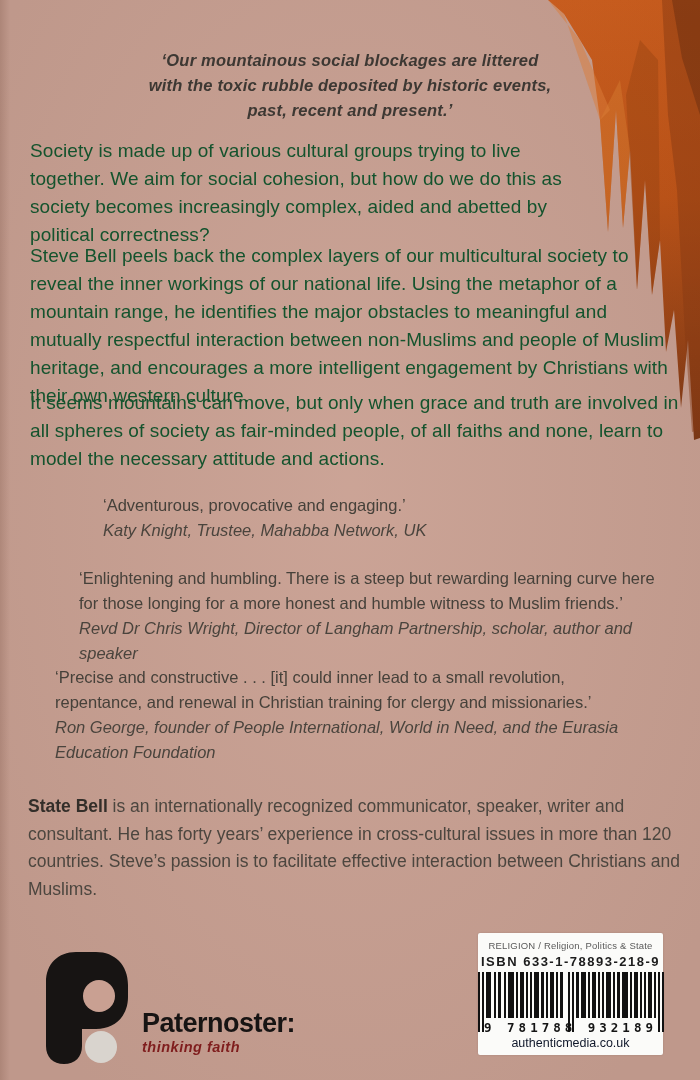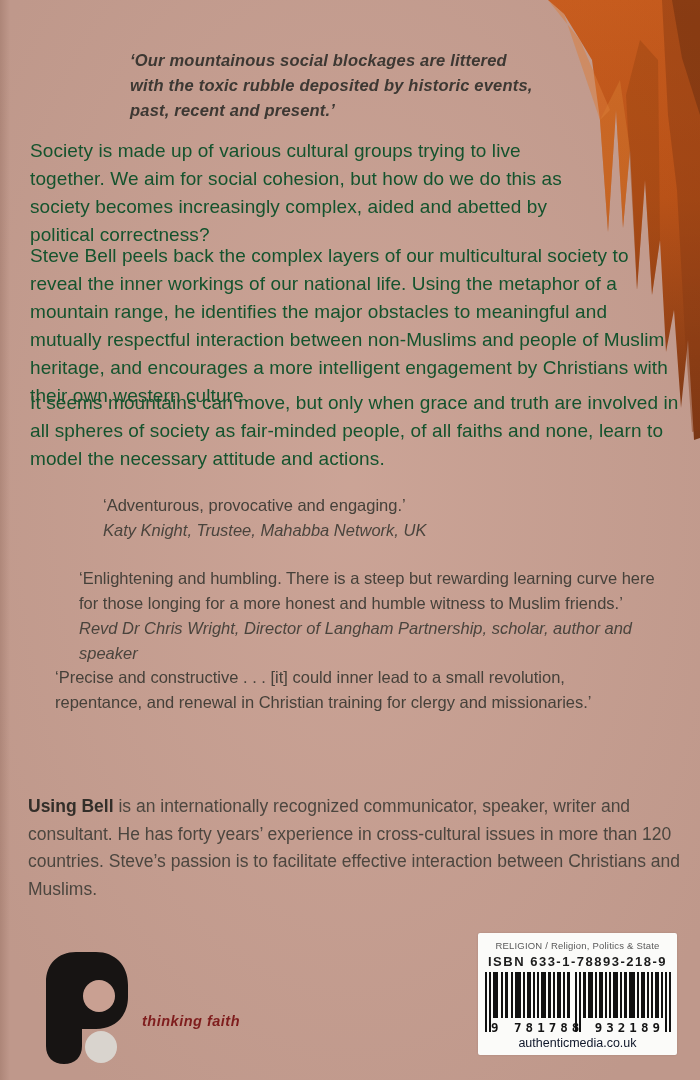--- a/index.html
+++ b/index.html
@@ -13,21 +13,21 @@
   
   .vignette{position:absolute;inset:0;pointer-events:none;
     background:radial-gradient(ellipse at 50% 45%, rgba(255,255,255,0.04), rgba(0,0,0,0.05) 90%);}
   .spine-shade{position:absolute;left:0;top:0;width:10px;height:1080px;pointer-events:none;
     background:linear-gradient(to right, rgba(90,50,35,0.18), rgba(90,50,35,0));}
 
   .mountain{position:absolute;top:0;left:540px;width:160px;height:460px;}
 
   .top-quote{
     position:absolute;top:48px;left:130px;width:440px;
-    text-align:left;
+    text-align:center;
     font-style:italic;font-weight:bold;
     font-size:16.5px;line-height:25px;
     color:#3d3833;letter-spacing:0.2px;
   }
   .para{
     position:absolute;left:30px;margin:0;
     font-size:19px;line-height:28px;color:#14532d;letter-spacing:0.1px;
   }
   .p1{top:137px;width:570px;}
   .p2{top:242px;width:648px;}
@@ -45,21 +45,21 @@
     font-size:17.5px;line-height:27.5px;color:#4c463f;
   }
   .bio b{color:#332e29;font-weight:bold;}
 
   .publisher{position:absolute;left:46px;top:952px;display:flex;align-items:flex-start;}
   .publisher .ptext{margin-left:12px;margin-top:58px;}
   .pub-name{font-weight:bold;color:#171413;font-size:27px;letter-spacing:-0.5px;line-height:26px;}
   .pub-tag{font-style:italic;font-weight:bold;color:#7f1d1d;font-size:14.5px;margin-top:3px;letter-spacing:0.5px;}
 
   .barcode-box{
-    position:absolute;left:478px;top:933px;width:199px;height:122px;
+    position:absolute;left:478px;top:933px;width:185px;height:122px;
     background:#fbfbf9;border-radius:2px;
     display:flex;flex-direction:column;align-items:center;
     box-shadow:0 0 2px rgba(0,0,0,0.15);
   }
   .bc-category{font-size:9.5px;color:#5a5a5a;margin-top:7px;letter-spacing:0.2px;}
   .bc-isbn{font-size:13px;font-weight:bold;color:#1c1c1c;letter-spacing:1.5px;margin-top:3px;}
   .bc-bars{margin-top:3px;}
   .bc-digits{font-size:12.5px;font-weight:bold;color:#141414;letter-spacing:4px;margin-top:-14px;
     font-family:"DejaVu Sans Mono", monospace;}
   .bc-site{font-size:12.5px;color:#0f172a;margin-top:1px;}
@@ -101,31 +101,33 @@
   <div class="testimonial t1">
     <div>‘Adventurous, provocative and engaging.’</div>
     <div class="attrib">Katy Knight, Trustee, Mahabba Network, UK</div>
   </div>
   <div class="testimonial t2">
     <div>‘Enlightening and humbling. There is a steep but rewarding learning curve here for those longing for a more honest and humble witness to Muslim friends.’</div>
     <div class="attrib">Revd Dr Chris Wright, Director of Langham Partnership, scholar, author and speaker</div>
   </div>
   <div class="testimonial t3">
     <div>‘Precise and constructive . . . [it] could inner lead to a small revolution, repentance, and renewal in Christian training for clergy and missionaries.’</div>
+    <div class="attrib">Ron George, founder of People International, World in Need, and the Eurasia Education Foundation</div>
   </div>
 
-  <p class="bio"><b>Using Bell</b><span> is an internationally recognized communicator, speaker, writer and consultant. He has forty years’ experience in cross-cultural issues in more than 120 countries. Steve’s passion is to facilitate effective interaction between Christians and Muslims.</span></p>
+  <p class="bio"><b>State Bell</b><span> is an internationally recognized communicator, speaker, writer and consultant. He has forty years’ experience in cross-cultural issues in more than 120 countries. Steve’s passion is to facilitate effective interaction between Christians and Muslims.</span></p>
 
   <div class="publisher">
     <svg width="84" height="112" viewBox="0 0 84 112" aria-hidden="true">
       <path d="M30,0 L50,0 C69,0 82,13 82,33 L82,45 C82,64 69,77 50,77 L36,77 L36,94 C36,105 29,112 18,112 C7,112 0,105 0,94 L0,30 C0,12 12,0 30,0 Z" fill="#171413"></path>
       <circle cx="53" cy="44" r="16" fill="#c9a092"></circle>
       <circle cx="55" cy="95" r="16" fill="#d9d4ce"></circle>
     </svg>
     <div class="ptext">
+      <div class="pub-name">Paternoster:</div>
       <div class="pub-tag">thinking faith</div>
     </div>
   </div>
 
   <div class="barcode-box">
     <div class="bc-category">RELIGION / Religion, Politics &amp; State</div>
     <div class="bc-isbn">ISBN 633-1-78893-218-9</div>
     <svg class="bc-bars" width="186" height="62" viewBox="0 0 186 62" aria-hidden="true">
       <g fill="#111">
 

